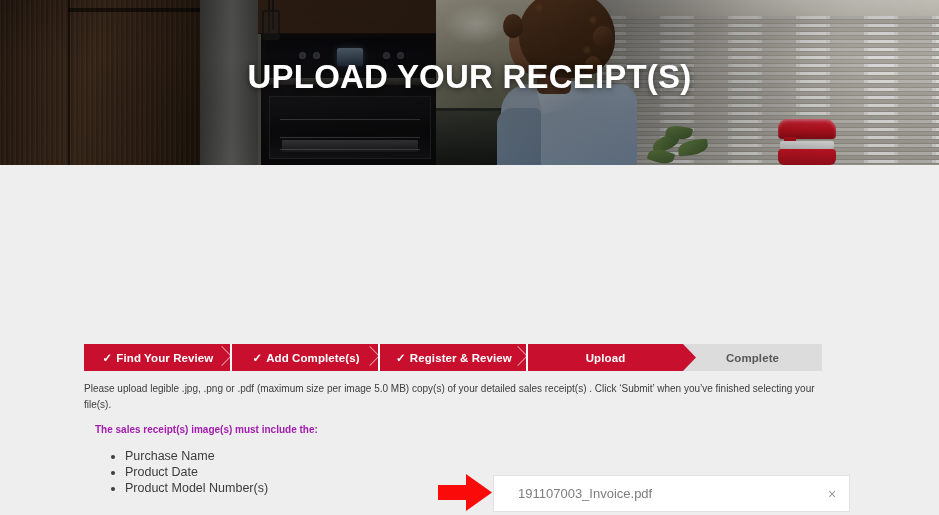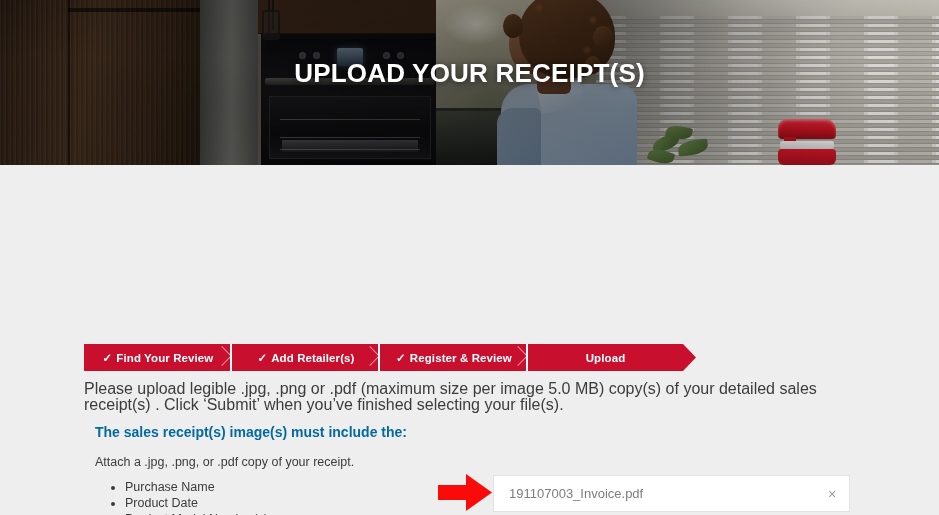--- a/index.html
+++ b/index.html
@@ -257,21 +257,21 @@
   .hero-vignette{
     position:absolute; inset:0;
     background:
       radial-gradient(ellipse 520px 200px at 470px 82px, rgba(0,0,0,0.42) 0%, rgba(0,0,0,0.22) 45%, rgba(0,0,0,0.05) 75%, rgba(0,0,0,0) 100%),
       linear-gradient(180deg, rgba(0,0,0,0.18) 0%, rgba(0,0,0,0.05) 35%, rgba(0,0,0,0.12) 100%);
   }
   .hero-title{
     position:absolute; left:0; right:0; top:58px;
     text-align:center;
     color:#ffffff;
-    font-size:26px;
+    font-size:33px;
     font-weight:bold;
     letter-spacing:0.2px;
     text-shadow: 0 1px 6px rgba(0,0,0,0.55);
   }
 
   
   .page{
     position:relative;
     width:939px;
     height:350px;
@@ -316,27 +316,27 @@
   }
   .step .divider{
     position:absolute; right:0; top:0; width:2px; height:27px;
     background:#ffffff; z-index:1;
   }
   .check{ margin-right:4px; font-weight:bold; }
 
   
   .intro{
     position:absolute; left:84px; top:216px; width:750px;
-    font-size:16px; color:#3c3c3c; line-height:16px;
+    font-size:10px; color:#3c3c3c; line-height:16px;
   }
 
   
   .left-col{ position:absolute; left:95px; top:259px; width:330px; }
   .must-include{
-    font-size:14px; font-weight:bold; color:#0369a1; margin:0 0 14px 0;
+    font-size:10px; font-weight:bold; color:#a21caf; margin:0 0 14px 0;
   }
   .attach-copy{
     font-size:12.5px; color:#3c3c3c; line-height:16px; margin:0 0 10px 0;
   }
   .req-list{
     margin:0; padding-left:30px; list-style: disc;
   }
   .req-list li{
     font-size:12.5px; color:#3c3c3c; line-height:15.8px;
   }
@@ -353,21 +353,21 @@
 
   
   .file-row{
     position:absolute; left:493px; top:310px;
     width:355px; height:35px;
     background:#ffffff;
     border:1px solid #e2e2e2;
     display:flex; align-items:center;
   }
   .file-name{
-    flex:1; padding-left:15px;
+    flex:1; padding-left:24px;
     font-size:13px; color:#7d7d7d;
   }
   .file-remove{
     width:34px; height:33px;
     display:flex; align-items:center; justify-content:center;
     color:#9b9b9b; font-size:14px; cursor:pointer;
   }
 
   
   .arrow-anno{
@@ -465,41 +465,43 @@
 
   <div class="steps">
     <div class="step s-find">
       <span class="check">✓</span>
       <span>Find Your Review</span>
       <span class="divider"></span>
       <span class="chev-light"></span>
     </div>
     <div class="step s-add">
       <span class="check">✓</span>
-      <span>Add Retailer(s)</span>
+      <span>Add Complete(s)</span>
       <span class="divider"></span>
       <span class="chev-light"></span>
     </div>
     <div class="step s-register">
       <span class="check">✓</span>
       <span>Register &amp; Review</span>
       <span class="divider"></span>
       <span class="chev-light"></span>
     </div>
     <div class="step s-upload">
       <span>Upload</span>
       <span class="chev-solid"></span>
     </div>
+    <div class="step s-complete">
+      <span>Complete</span>
+    </div>
   </div>
 
   <div class="intro">Please upload legible .jpg, .png or .pdf (maximum size per image 5.0 MB) copy(s) of your detailed sales receipt(s) . Click ‘Submit’ when you’ve finished selecting your file(s).</div>
 
   <div class="left-col">
     <p class="must-include">The sales receipt(s) image(s) must include the:</p>
-    <p class="attach-copy">Attach a .jpg, .png, or .pdf copy of your receipt.</p>
     <ul class="req-list">
       <li>Purchase Name</li>
       <li>Product Date</li>
       <li>Product Model Number(s)</li>
 
     </ul>
   </div>
 
 
   <div class="arrow-anno">

